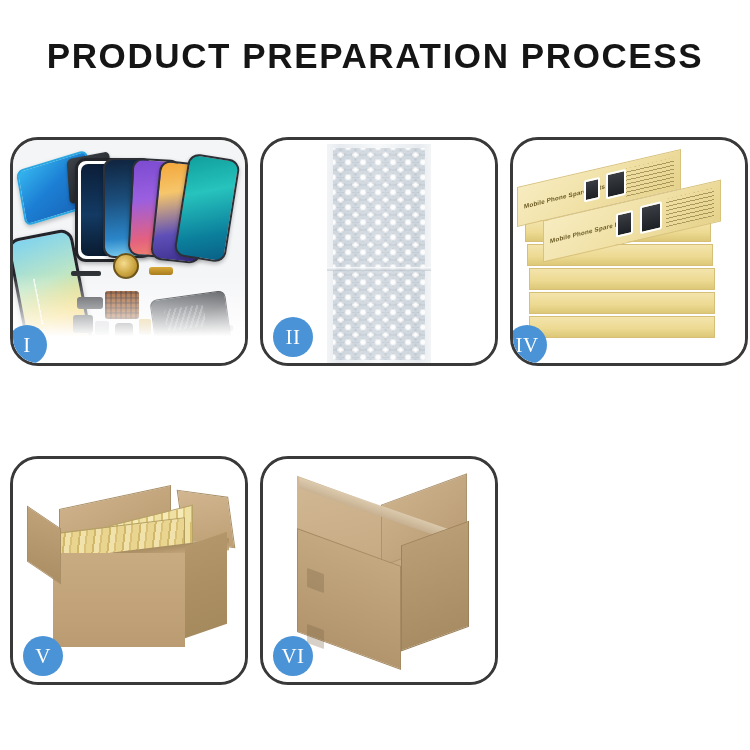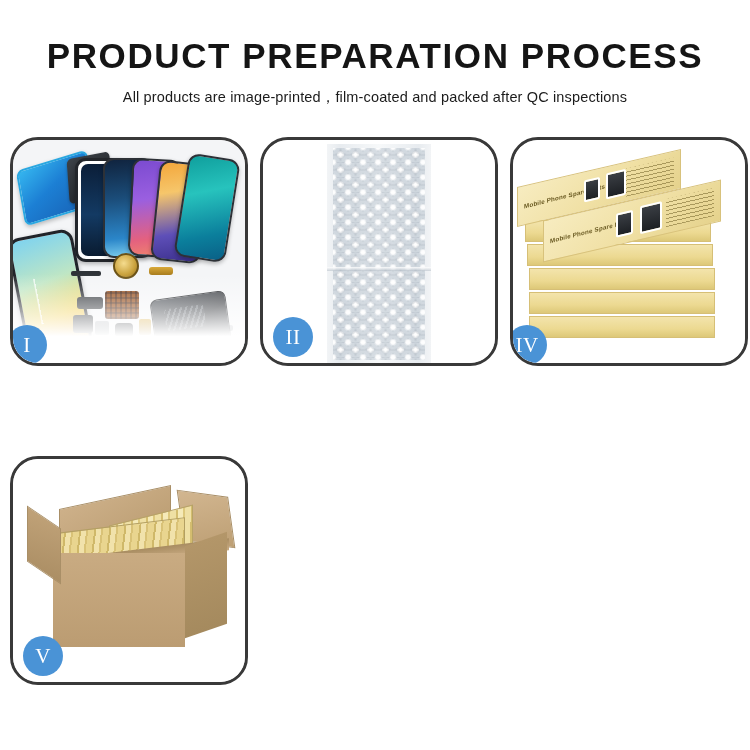--- a/index.html
+++ b/index.html
@@ -374,21 +374,20 @@
   .sc-tab-a { left: 44px; top: 112px; transform: skewY(20deg); }
   .sc-tab-b { left: 44px; top: 168px; transform: skewY(20deg); }
 </style>
 </head>
 <body>
 
 <div id="page">
 
   <div id="header">
     <div id="page-title">PRODUCT PREPARATION PROCESS</div>
-    <div id="page-subtitle">All products are image-printed，film-coated and packed after QC inspections</div>
   </div>
 
   <div id="panel-grid">
 
     <div class="panel">
       <div class="panel-media scene-parts">
         <div class="screen-blue"></div>
         <div class="phone-card p-fan5"></div>
         <div class="phone-card p-fan4"></div>
         <div class="phone-card p-fan3"></div>
@@ -458,15 +457,27 @@
         <div class="ct-fill2"></div>
         <div class="ct-fill"></div>
         <div class="ct-lip"></div>
         <div class="ct-side"></div>
         <div class="ct-body"></div>
         <div class="flap flap-left"></div>
       </div>
       <div class="panel-badge inset">V</div>
     </div>
 
+    <div class="panel">
+      <div class="panel-media scene-sealed">
+        <div class="sc-top"></div>
+        <div class="sc-top2"></div>
+        <div class="sc-tape"></div>
+        <div class="sc-front"></div>
+        <div class="sc-right"></div>
+        <div class="sc-tab sc-tab-a"></div>
+        <div class="sc-tab sc-tab-b"></div>
+      </div>
+      <div class="panel-badge inset">VI</div>
+    </div>
 
   </div>
 </div>
 
 </body></html>

